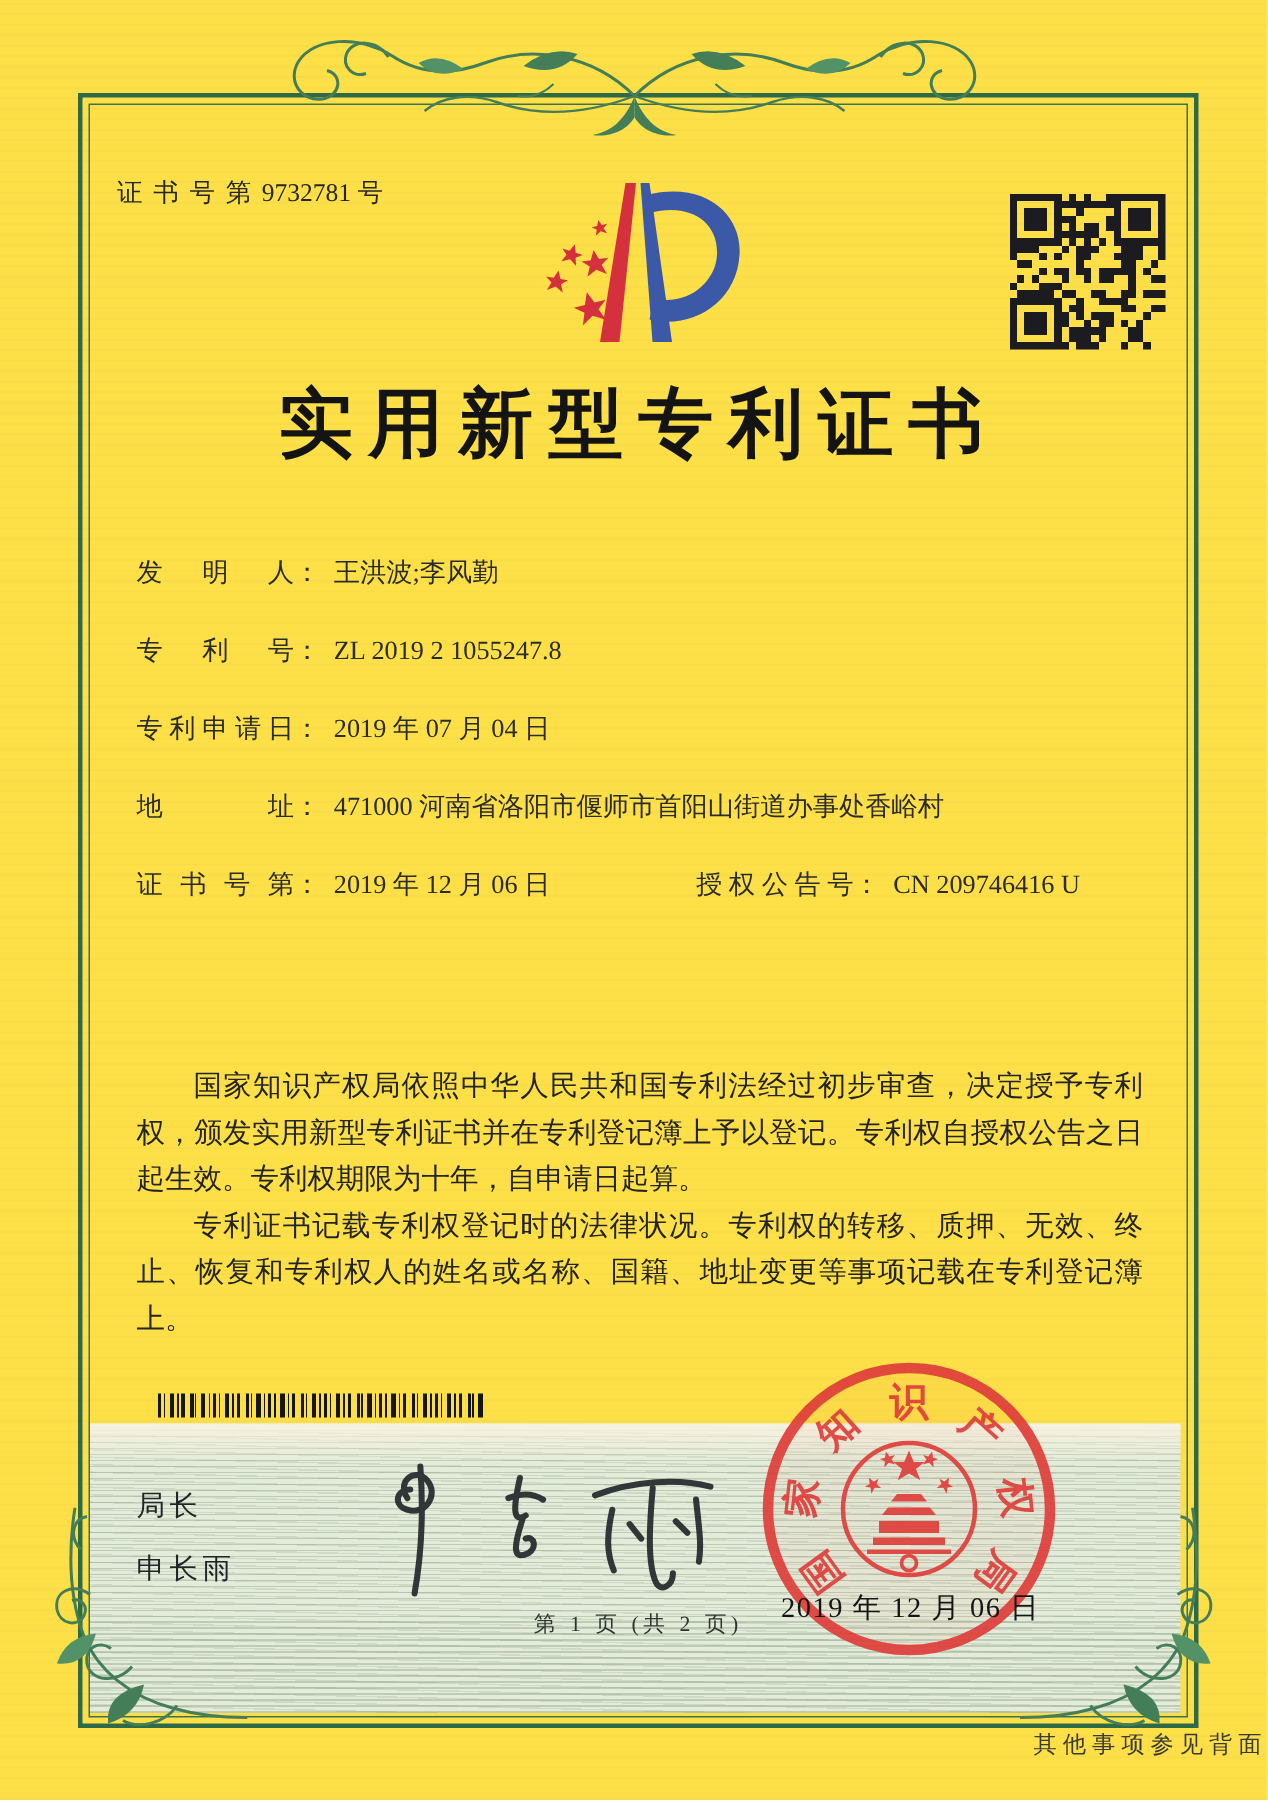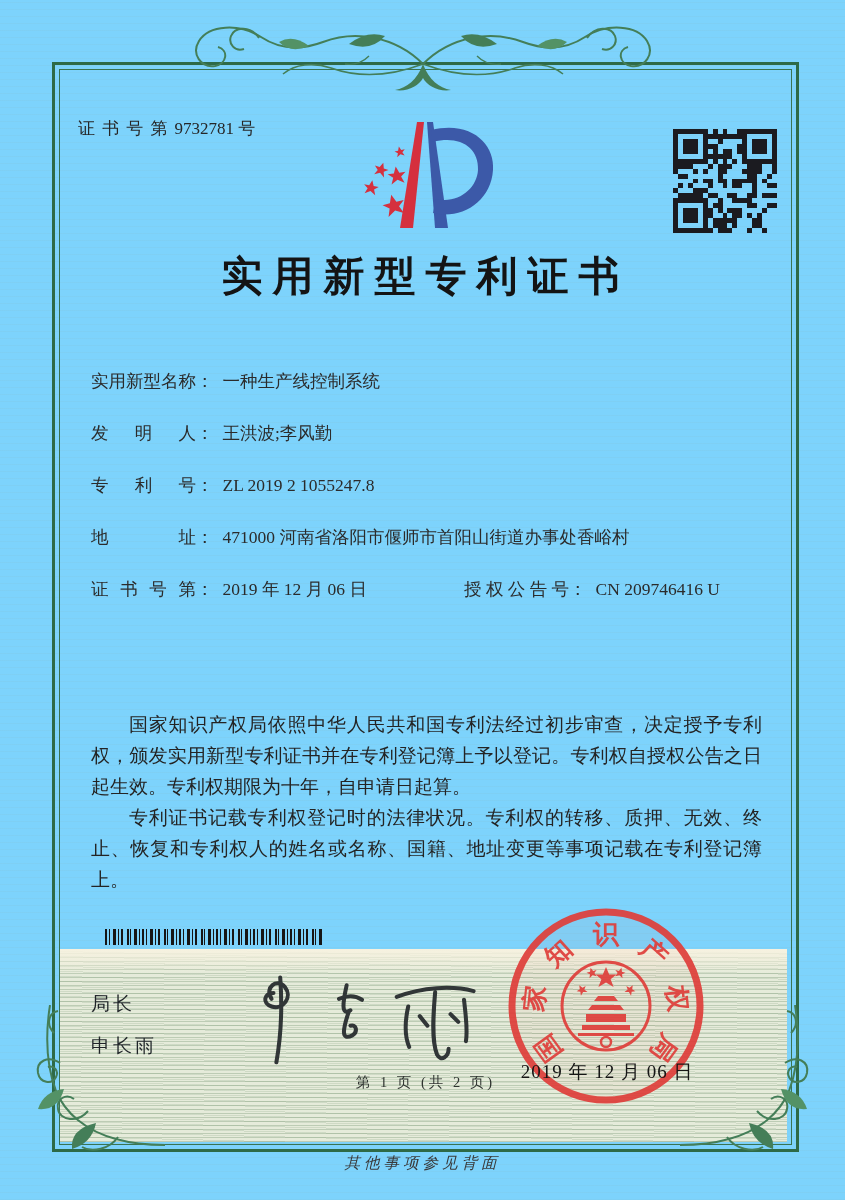--- a/index.html
+++ b/index.html
@@ -1,18 +1,18 @@
 <!DOCTYPE html>
 <html><head>
 <meta charset="utf-8">
 <style>
   html,body{margin:0;padding:0;}
   .page{
     position:relative; width:845px; height:1200px;
-    background:#7dd3fc;
+    background:#fde047;
     font-family:"Liberation Serif","DejaVu Serif",serif;
     color:#2b2b2b; overflow:hidden;
   }
   .page::before{ 
     content:""; position:absolute; inset:0; z-index:0; pointer-events:none;
     background:repeating-linear-gradient(0deg, rgba(150,140,95,0.05) 0 1px, transparent 1px 7px);
   }
   
   .frame{
     position:absolute; left:52px; top:62px; width:741px; height:1084px;
@@ -27,21 +27,21 @@
   .corner-bl{ left:30px; top:1005px; }
   .corner-br{ left:680px; top:1005px; transform:scaleX(-1); }
   
   .cert-no{ position:absolute; left:23px; top:52px; font-size:17px; color:#262626; white-space:nowrap; }
   .cert-no .sp{ letter-spacing:0.42em; }
   .logo{ position:absolute; left:298px; top:48px; width:160px; height:128px; }
   .qr{ position:absolute; left:618px; top:64px; width:104px; height:104px; }
   .qr svg{ width:104px; height:104px; shape-rendering:crispEdges; }
   .title{
     position:absolute; left:0; top:184px; width:100%; margin:0;
-    text-align:center; font-size:41px; font-weight:bold; color:#141414; letter-spacing:10px;
+    text-align:center; font-size:50px; font-weight:bold; color:#141414; letter-spacing:10px;
   }
   
   .fields{ position:absolute; left:36px; top:303px; width:670px; font-size:17.5px; }
   .field-row{ position:relative; height:27px; line-height:27px; margin-bottom:25px; white-space:nowrap; }
   .flabel{ display:inline-block; width:105px; text-align:justify; text-align-last:justify; }
   .fvalue{ margin-left:9px; }
   .grant-right{ position:absolute; left:337px; top:0;margin-left:36px; }
   
   .paras{ position:absolute; left:36px; top:644px; width:671px; }
   .paras p{ margin:0; font-size:19px; line-height:31px; text-align:justify; text-indent:2em; color:#242424; }
@@ -76,21 +76,21 @@
   
   .seal{ position:absolute; left:451px; top:841px; width:200px; height:200px; z-index:3; }
   .seal-date{
     position:absolute; left:452px; top:994px; width:200px; z-index:5;
     text-align:center; font-size:19px; letter-spacing:1px; color:#151515; white-space:nowrap;
   }
   
   .page-num{ position:absolute; left:0; top:1008px; width:100%; z-index:3;
     text-align:center; font-size:14.5px; letter-spacing:3px; color:#2f3430; }
   .back-note{ position:absolute; left:0; top:1153px; width:100%; z-index:1;
-    text-align:center; font-size:15.5px; letter-spacing:4px; color:#3a3a3a;font-style:italic; }
+    text-align:right; font-size:15.5px; letter-spacing:4px; color:#3a3a3a; }
 </style>
 </head>
 <body>
 
 <div class="page">
 
   <svg class="flourish-top" viewBox="0 0 600 84">
     <defs>
       <g id="fl" stroke="#447e58" fill="none" stroke-width="2">
         <path d="M300,48 C272,20 232,14 200,26 C176,35 156,33 138,21 C116,7 86,9 76,25 C68,38 78,52 92,50 C104,48 106,34 95,31"></path>
@@ -387,27 +387,27 @@
           <rect x="11" y="20" width="1" height="1" fill="#1b1b20"></rect>
           <rect x="15" y="20" width="1" height="1" fill="#1b1b20"></rect>
           <rect x="18" y="20" width="1" height="1" fill="#1b1b20"></rect>
         </svg>
     </div>
 
     <h1 class="title">实用新型专利证书</h1>
 
     <div class="fields">
       <div class="field-row">
-        <span class="flabel">实用新型名称</span><span>：</span><span class="fvalue">一种生产线控制系统</span>
-      </div>
-      <div class="field-row">
         <span class="flabel">发明人</span><span>：</span><span class="fvalue">王洪波;李风勤</span>
       </div>
       <div class="field-row">
         <span class="flabel">专利号</span><span>：</span><span class="fvalue">ZL 2019 2 1055247.8</span>
+      </div>
+      <div class="field-row">
+        <span class="flabel">专利申请日</span><span>：</span><span class="fvalue">2019 年 07 月 04 日</span>
       </div>
       <div class="field-row">
         <span class="flabel">地址</span><span>：</span><span class="fvalue">471000 河南省洛阳市偃师市首阳山街道办事处香峪村</span>
       </div>
       <div class="field-row">
         <span><span class="flabel">证书号第</span><span>：</span><span class="fvalue">2019 年 12 月 06 日</span></span>
         <span class="grant-right"><span class="flabel">授权公告号</span><span>：</span><span class="fvalue">CN 209746416 U</span></span>
       </div>
     </div>
 

